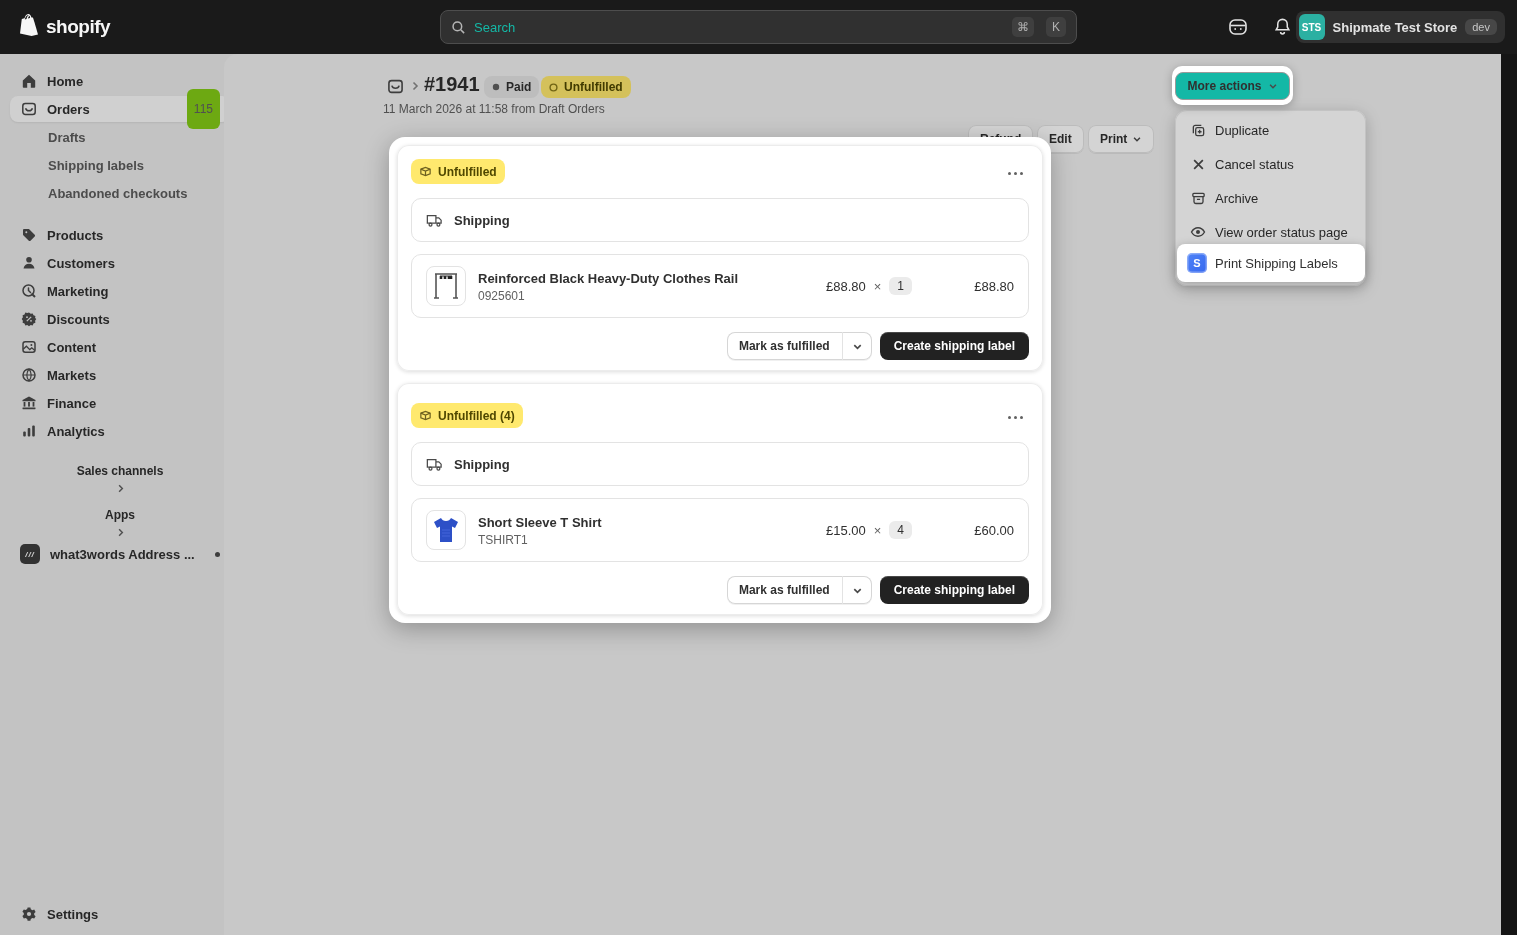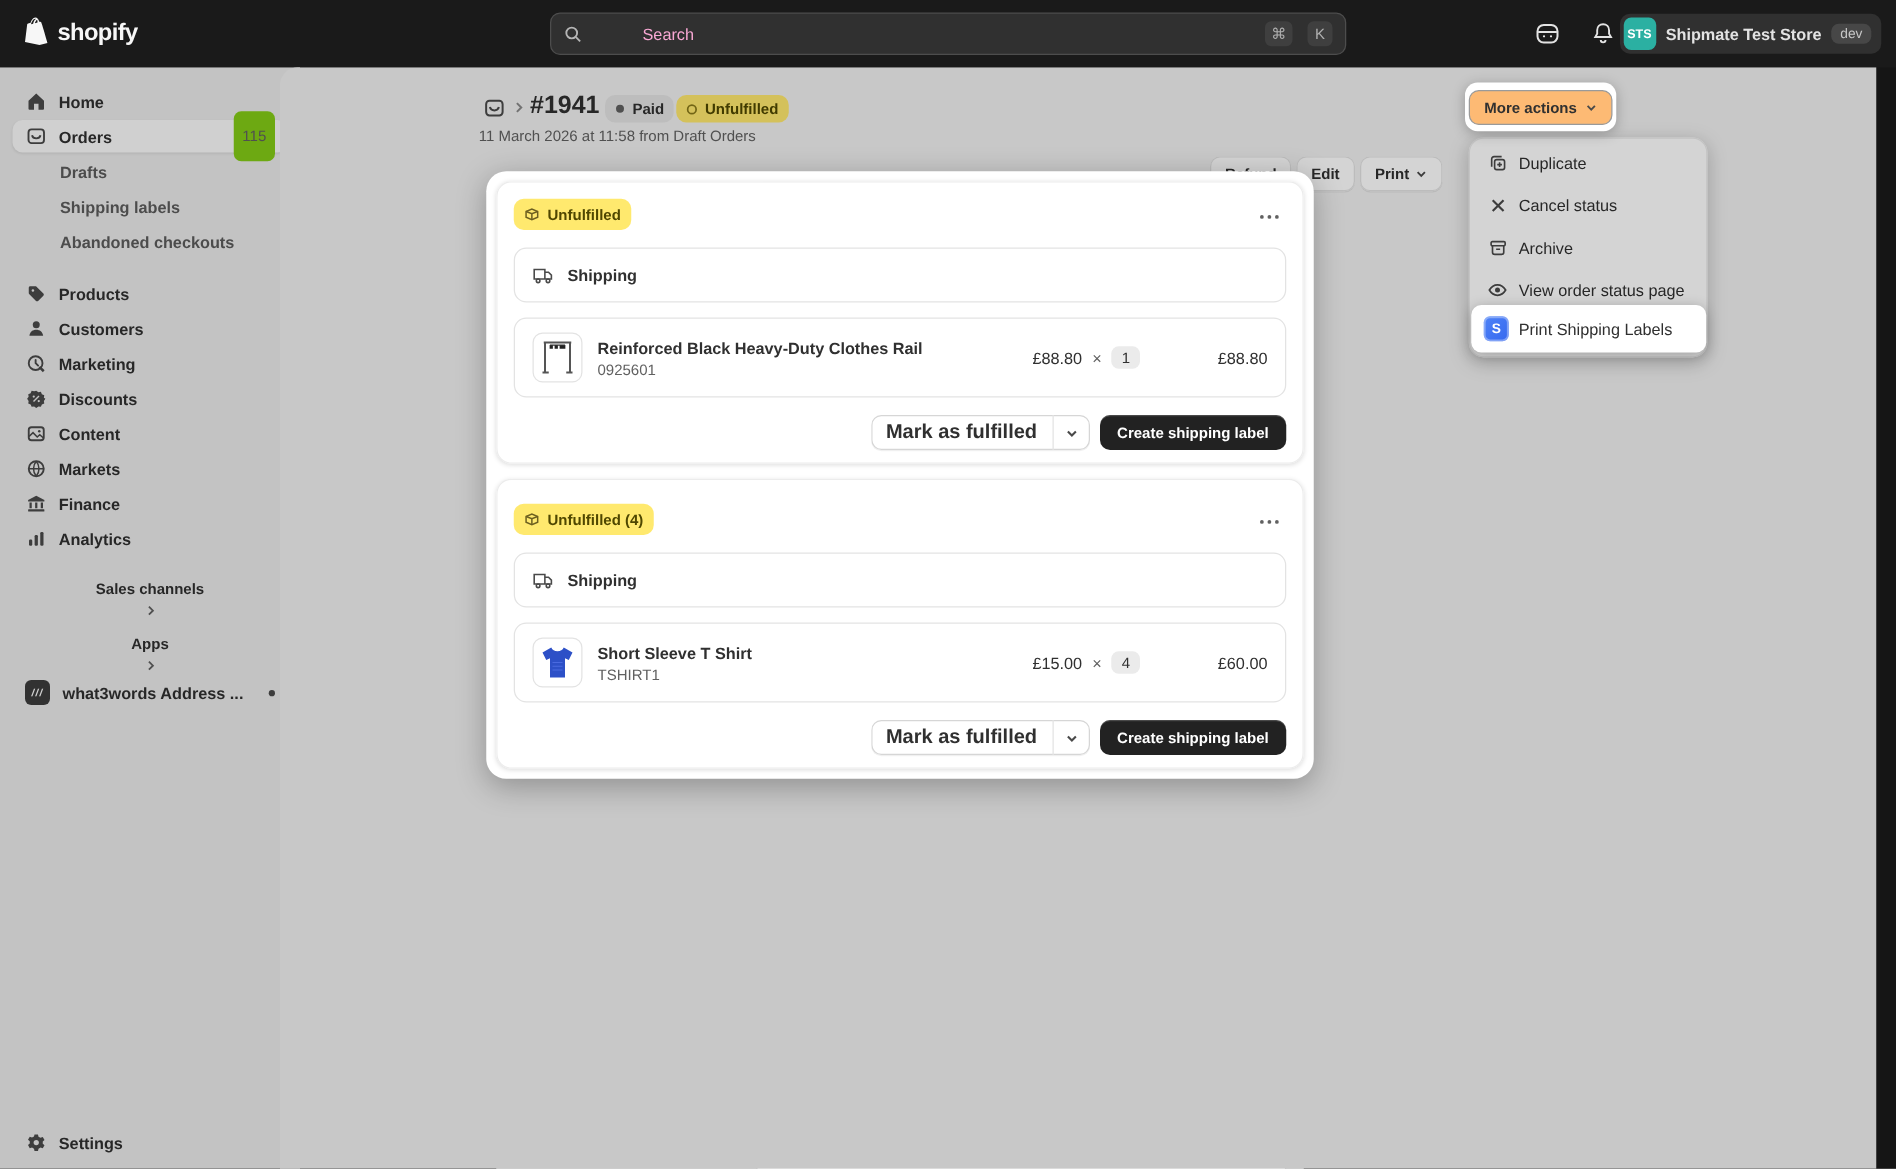--- a/index.html
+++ b/index.html
@@ -6,21 +6,21 @@
   html,body { width:1517px; height:935px; overflow:hidden; }
   body { font-family:"Liberation Sans", sans-serif; background:#1a1a1a; color:#303030; font-size:13px; }
   .abs { position:absolute; }
   .app { position:relative; width:1517px; height:935px; }
 
   
   .topbar { position:absolute; top:0; left:0; width:1517px; height:54px; background:#1a1a1a; z-index:1; }
   .logo { position:absolute; left:18px; top:13px; display:flex; align-items:center; gap:6px; }
   .logo-text { color:#f7f7f7; font-size:19px; font-weight:bold; letter-spacing:-0.5px; }
   .searchbox { position:absolute; left:440px; top:10px; width:637px; height:34px; background:#303030; border:1px solid #4d4d4d; border-radius:8px; display:flex; align-items:center; padding:0 10px; gap:8px; }
-  .searchbox .ph { color:#f9a8d4; flex:1;margin-left:40px; }
+  .searchbox .ph { color:#14b8a6; flex:1; }
   .kbd { background:#3f3f3f; color:#b0b0b0; border-radius:5px; font-size:12px; min-width:20px; height:20px; display:inline-flex; align-items:center; justify-content:center; padding:0 5px; margin-left:4px; }
   .tb-iconbtn { position:absolute; top:14px; width:28px; height:28px; display:flex; align-items:center; justify-content:center; color:#e3e3e3; border-radius:8px; }
   .storechip { position:absolute; right:12px; top:11px; height:32px; background:#303030; border-radius:8px; display:flex; align-items:center; gap:8px; padding:0 8px 0 3px; }
   .avatar { width:26px; height:26px; border-radius:6px; color:#fff; font-size:10px; font-weight:bold; display:flex; align-items:center; justify-content:center; }
   .storename { color:#e3e3e3; font-size:13px; font-weight:600; }
   .devbadge { background:#474747; color:#c7c7c7; font-size:11px; border-radius:6px; padding:2px 7px; }
 
   
   .sidebar { position:absolute; left:0; top:54px; width:240px; height:881px; background:#ebebeb; z-index:1; padding:14px 10px; }
   .sbItem { display:flex; align-items:center; gap:10px; height:26px; padding:0 10px; border-radius:8px; color:#303030; font-weight:600; margin-bottom:2px; }
@@ -53,21 +53,21 @@
   .prodbox { border:1px solid #e3e3e3; border-radius:10px; height:64px; display:flex; align-items:center; padding:0 14px; gap:12px; margin-top:12px; }
   .thumb { width:40px; height:40px; border:1px solid #e3e3e3; border-radius:8px; background:#fff; display:flex; align-items:center; justify-content:center; overflow:hidden; }
   .ptitle { font-weight:600; color:#303030; line-height:17px; }
   .psku { color:#616161; font-size:12px; margin-top:2px; }
   .pinfo { flex:1; }
   .pqty { display:flex; align-items:center; gap:8px; color:#303030; }
   .qtybadge { background:#ebebeb; border-radius:6px; padding:2px 8px; font-size:12px; }
   .ptotal { width:90px; text-align:right; color:#303030; }
   .cardbtns { display:flex; justify-content:flex-end; gap:8px; margin-top:14px; }
   .splitbtn { display:flex; height:28px; border-radius:8px; box-shadow:inset 0 0 0 1px #d6d6d6, 0 1px 0 rgba(0,0,0,.06); background:#fff; overflow:hidden; }
-  .splitbtn .m { padding:0 12px; display:flex; align-items:center; font-size:16px; font-weight:600; }
+  .splitbtn .m { padding:0 12px; display:flex; align-items:center; font-size:12px; font-weight:600; }
   .splitbtn .c { width:30px; display:flex; align-items:center; justify-content:center; border-left:1px solid #e3e3e3; color:#4a4a4a; }
   .darkbtn { height:28px; background:#222; color:#fff; border-radius:8px; display:flex; align-items:center; padding:0 14px; font-size:12px; font-weight:600; box-shadow:inset 0 1px 0 rgba(255,255,255,.18); }
 
   
   .card { background:#fff; border-radius:12px; box-shadow:0 1px 3px rgba(0,0,0,.1); }
   .paidcard { position:absolute; left:397px; top:641px; width:646px; height:208px; padding:12px 14px; }
   .paybox { border:1px solid #e3e3e3; border-radius:10px; margin-top:12px; padding:6px 0; }
   .payrow { display:flex; align-items:center; height:28px; padding:0 16px; }
   .payrow .l { width:150px; color:#303030; }
   .payrow .d { flex:1; color:#303030; }
@@ -90,21 +90,21 @@
   .risk-ic { position:absolute; right:16px; top:14px; color:#4a4a4a; }
 
   
   .dropdown { position:absolute; left:1175px; top:110px; width:191px; height:176px; background:#fff; border-radius:12px; box-shadow:0 4px 16px rgba(0,0,0,.22), inset 0 0 0 1px #ebebeb; z-index:5; padding:3px 0; }
   .ditem { display:flex; align-items:center; gap:8px; height:34px; padding:0 14px; color:#303030; }
   .ditem .ic { width:18px; display:flex; justify-content:center; color:#4a4a4a; }
 
   
   .overlay { position:absolute; left:0; top:54px; width:1517px; height:881px; background:rgba(0,0,0,.17); z-index:10; }
   .hl-more { position:absolute; left:1172px; top:66px; width:121px; height:39px; background:#fff; border-radius:10px; box-shadow:0 2px 10px rgba(0,0,0,.25); z-index:20; display:flex; align-items:center; justify-content:center; }
-  .morebtn { height:28px; background:#fdba74; border:1px solid #9a9a9a; border-radius:8px; display:flex; align-items:center; gap:6px; padding:0 11px; font-size:12px; font-weight:600; color:#303030; }
+  .morebtn { height:28px; background:#14b8a6; border:1px solid #9a9a9a; border-radius:8px; display:flex; align-items:center; gap:6px; padding:0 11px; font-size:12px; font-weight:600; color:#303030; }
   .hl-psl { position:absolute; left:1177px; top:244px; width:188px; height:38px; background:#fff; border-radius:8px; box-shadow:0 2px 10px rgba(0,0,0,.25); z-index:20; display:flex; align-items:center; gap:8px; padding:0 10px; }
   .appicon { width:20px; height:20px; border-radius:5px; background:linear-gradient(135deg,#4f83f7,#3668ef); color:#fff; font-size:11px; font-weight:bold; display:flex; align-items:center; justify-content:center; box-shadow:inset 0 0 0 1.5px rgba(255,255,255,.35); }
 </style>
 </head>
 <body>
 
 <div class="app">
 
   <div class="topbar">
     <div class="logo">

